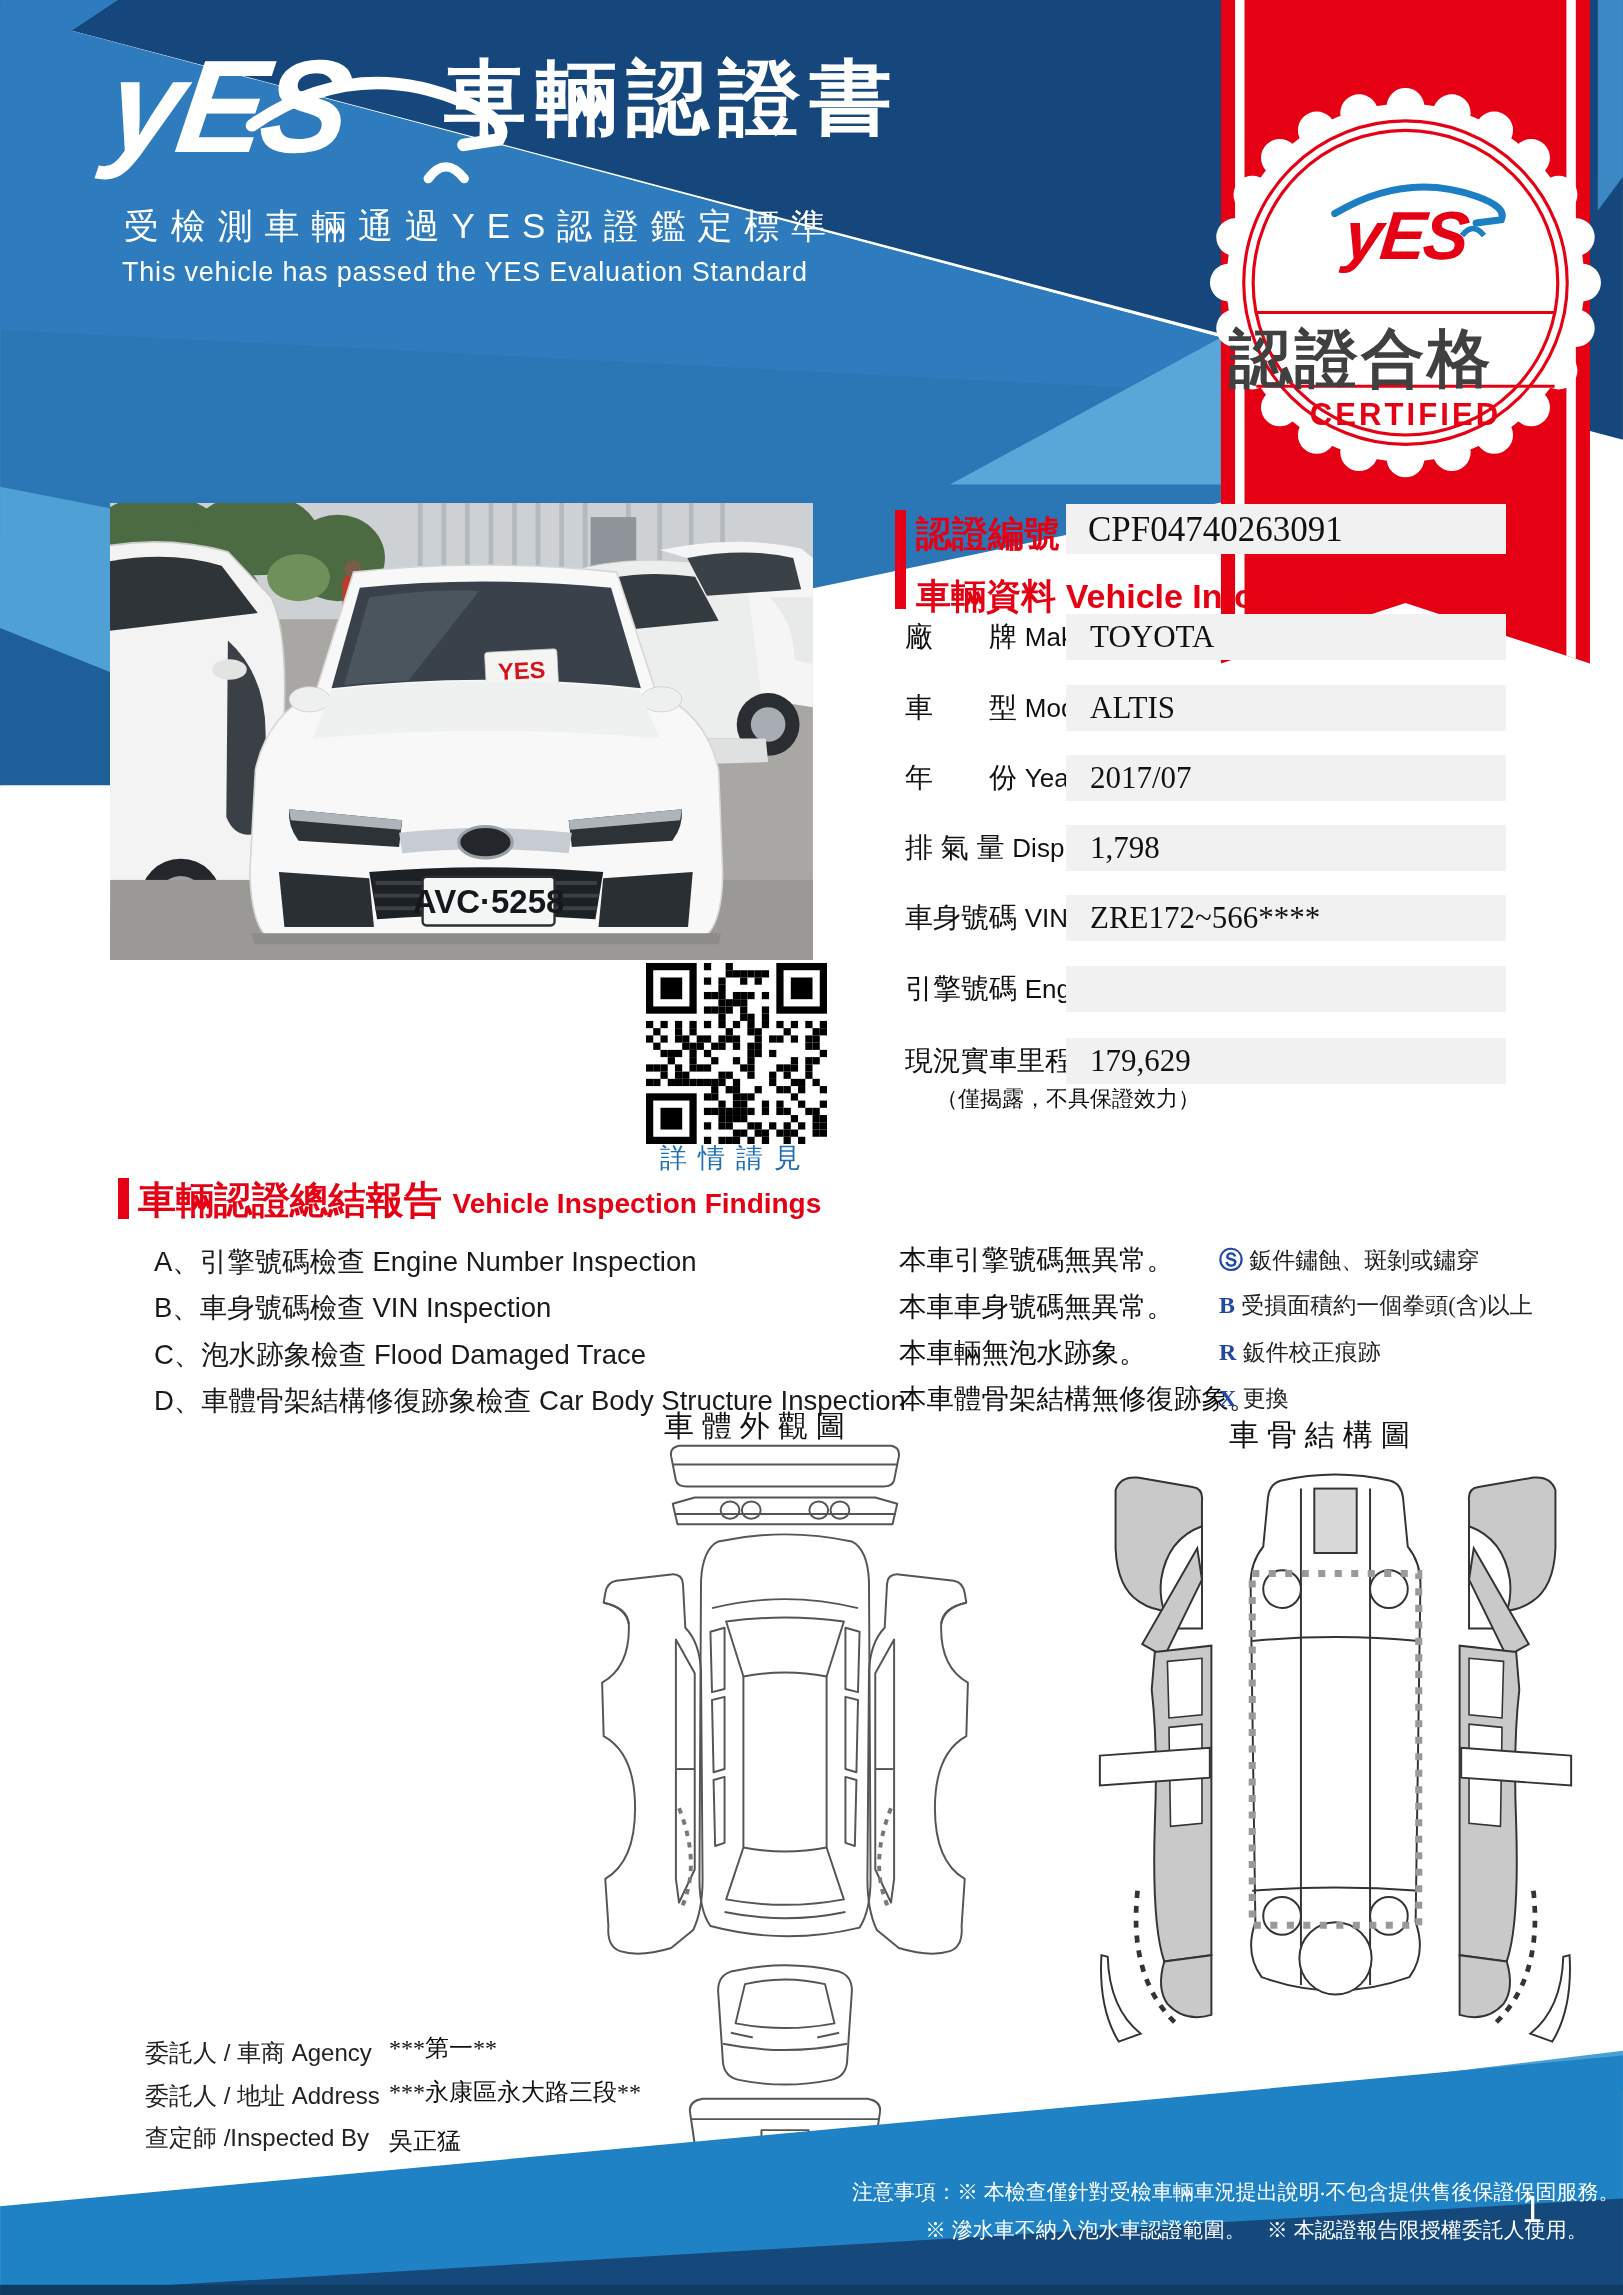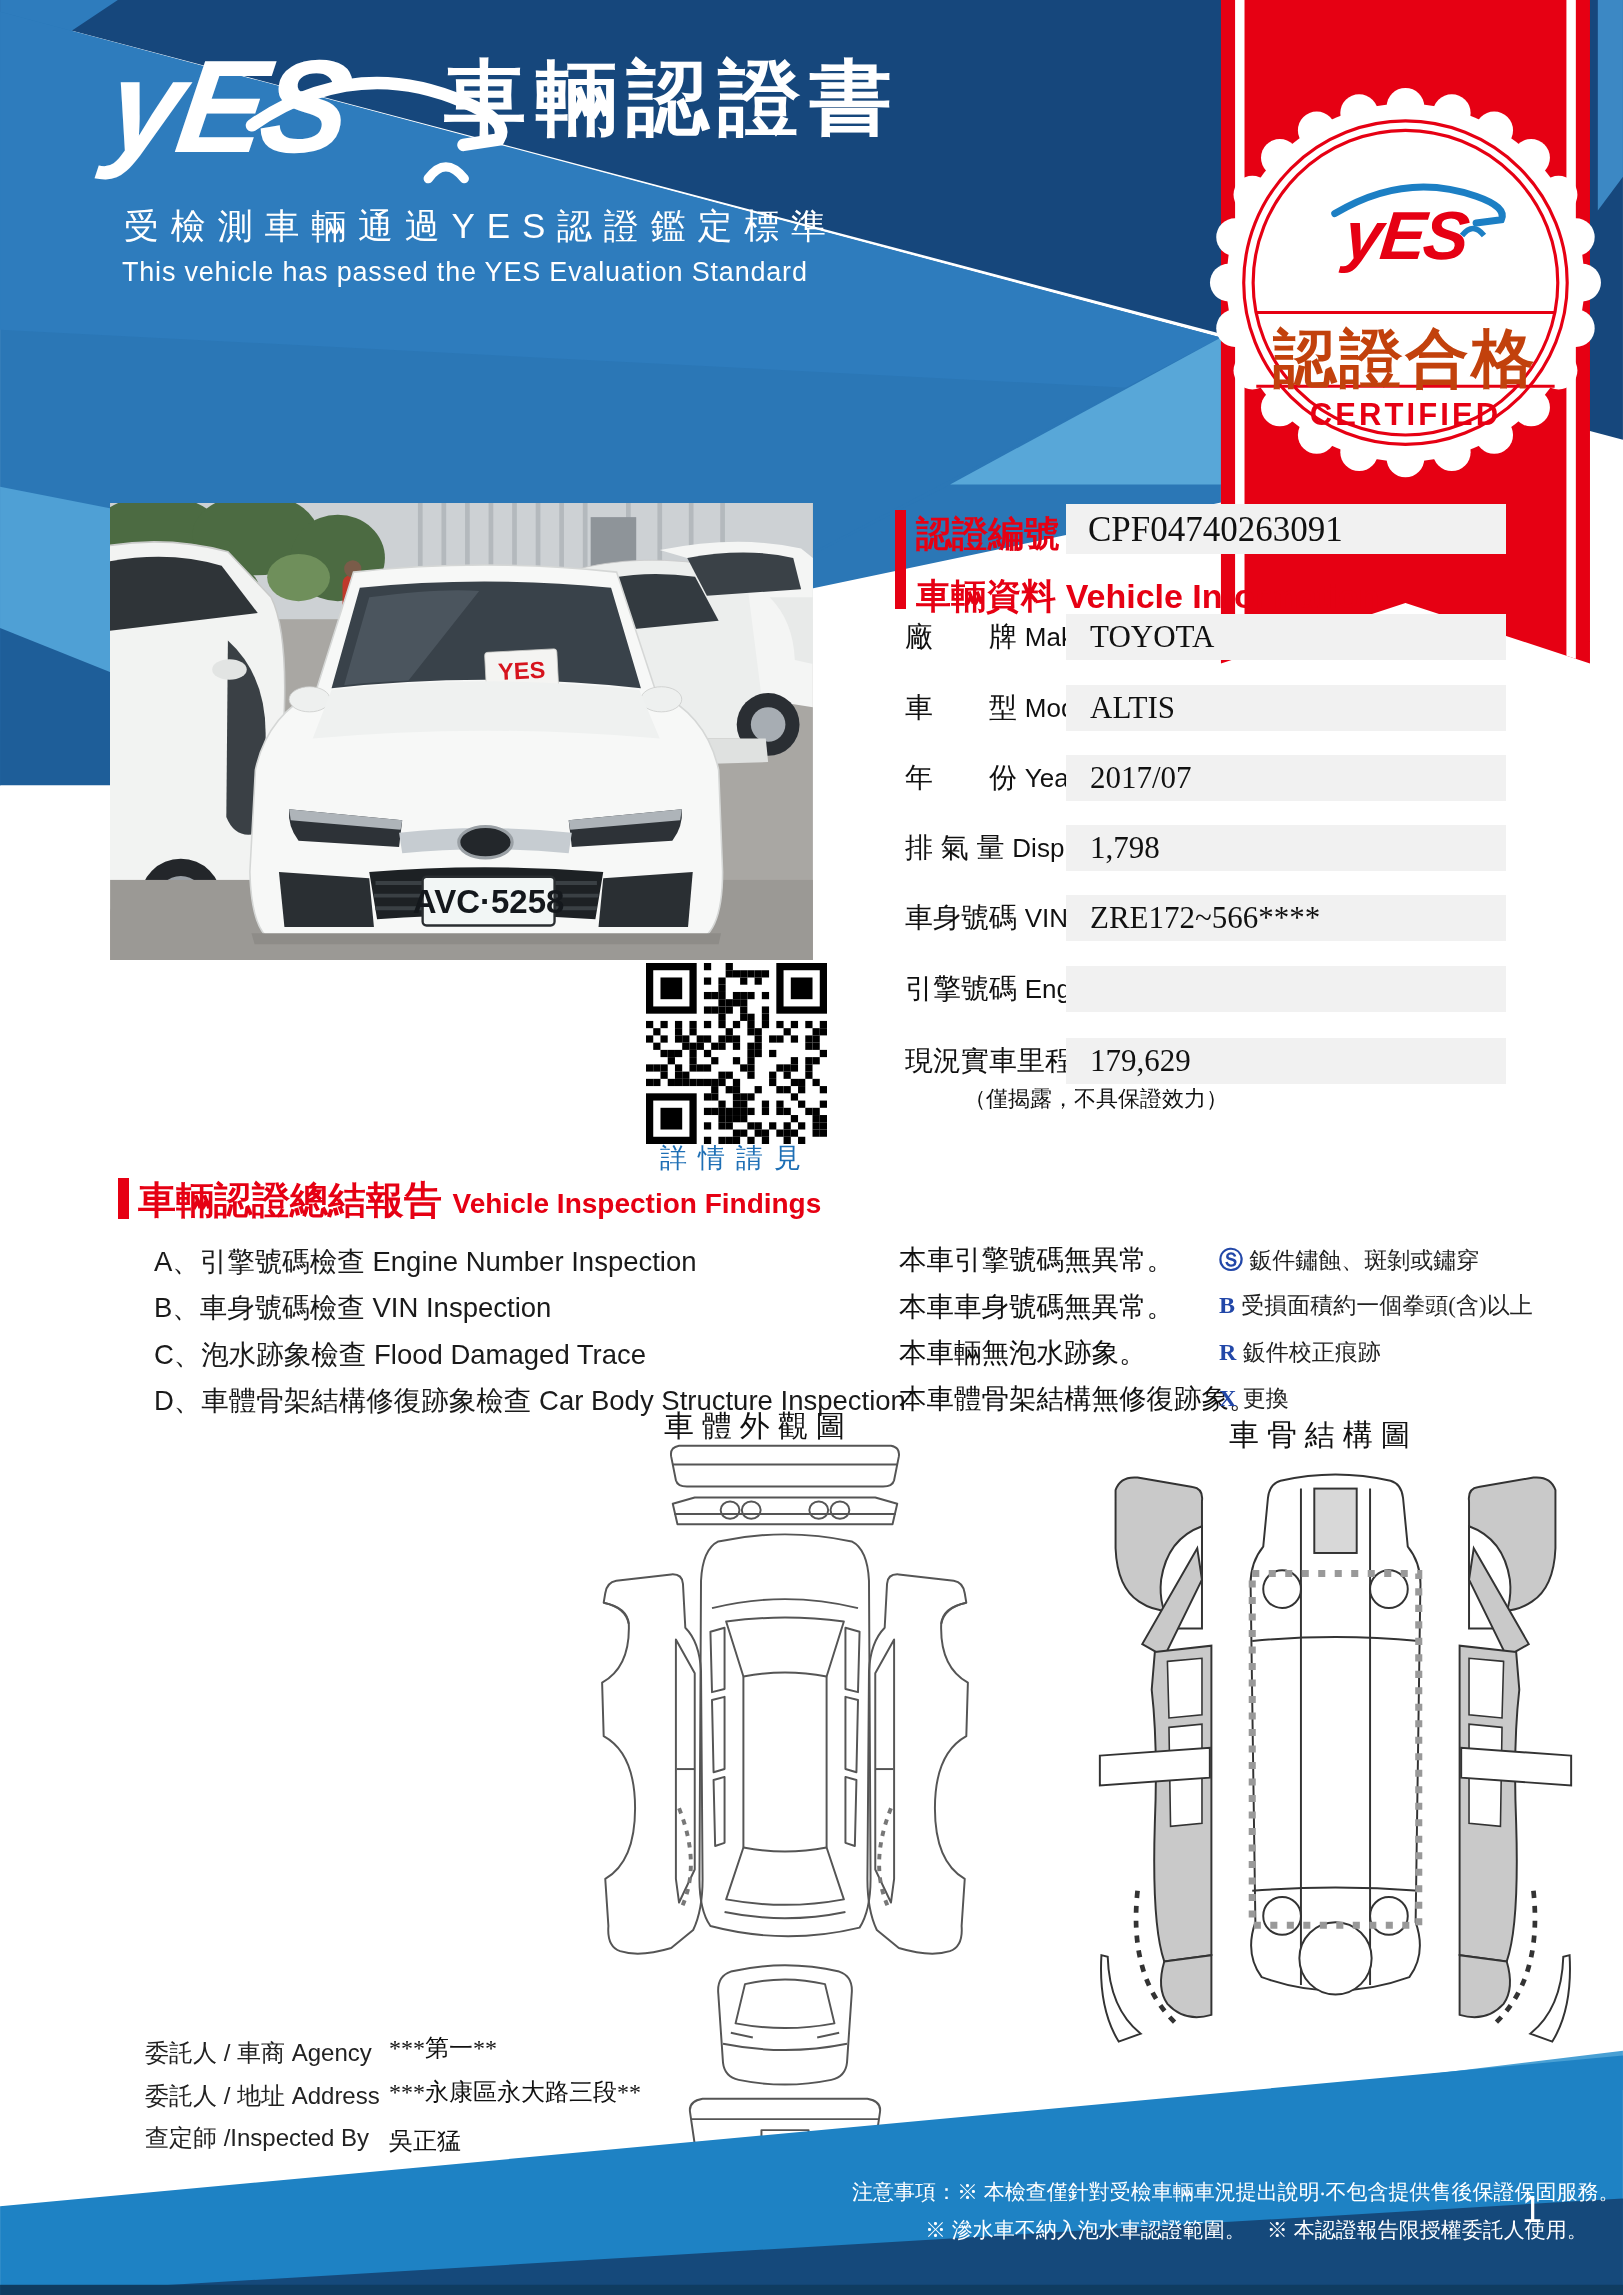--- a/index.html
+++ b/index.html
@@ -11,37 +11,37 @@
   
   .logo-yes{left:110px;top:41px;font:italic 900 132px "Liberation Sans",sans-serif;
             color:#fff;transform:skewX(-8deg);letter-spacing:-4.7px;line-height:1;}
   .hdr-title{left:444px;top:57px;font-weight:bold;font-size:82px;color:#fff;letter-spacing:9.4px;line-height:1;}
   .hdr-sub-zh{left:124px;top:203px;font-size:35px;color:#fff;letter-spacing:11.8px;font-weight:500;}
   .hdr-sub-en{left:122px;top:257px;font-size:27px;color:#fff;letter-spacing:0.8px;}
 
   
   .badge-logo{left:1304px;top:196px;width:204px;text-align:center;
               font:italic 900 68px "Liberation Sans",sans-serif;color:#E60013;letter-spacing:-2.4px;transform:skewX(-6deg);}
-  .badge-zh{left:1229px;top:316px;width:353px;text-align:center;font-weight:bold;font-size:63px;color:#c2410c;letter-spacing:3.1px;}
+  .badge-zh{left:1229px;top:316px;width:353px;font-weight:bold;font-size:63px;color:#404040;letter-spacing:3.1px;}
   .badge-en{left:1229px;top:397px;width:353px;text-align:center;font-weight:bold;font-size:31px;color:#E60013;letter-spacing:3.1px;}
 
   
   .redbar{background:#E60013;}
   .sec-label-zh{font-weight:bold;color:#E60013;}
   .cert-label{left:916px;top:510px;font-size:36px;}
   .cert-box{left:1066px;top:504px;width:440px;height:50px;background:#f1f1f1;}
   .cert-num{left:1088px;top:510px;font-family:"Liberation Serif",serif;font-size:35px;color:#111;}
   .vinfo-hdr{left:916px;top:573px;font-size:35px;}
   .vinfo-hdr .en{font-size:34px;}
 
   .vrow-label{left:905px;width:330px;height:46px;line-height:46px;font-size:28px;color:#111;white-space:nowrap;}
   .vrow-label .en{font-size:26px;}
   .vrow-box{left:1066px;width:440px;height:46px;background:#f1f1f1;}
   .vrow-val{left:1090px;width:408px;height:60px;line-height:46px;font-family:"Liberation Serif",serif;font-size:31px;color:#111;}
-  .mileage-note{left:936px;top:1084px;font-size:22px;color:#111;margin-left:28px;}
+  .mileage-note{left:936px;top:1084px;font-size:22px;color:#111;}
 
   
   .find-hdr{left:138px;top:1175px;font-size:38px;}
   .find-hdr .en{font-size:28px;}
   .find-item{left:154px;font-size:27.5px;color:#1a1a1a;white-space:nowrap;}
   .find-item .en{color:#1a1a1a;}
   .find-res{left:899px;font-family:"Liberation Serif",serif;font-size:27.5px;color:#111;white-space:nowrap;}
   .leg-item{left:1219px;font-family:"Liberation Serif",serif;font-size:23px;color:#222;white-space:nowrap;}
   .leg-mark{color:#2247a8;font-size:24px;font-weight:bold;margin-right:6.3px;}
 

